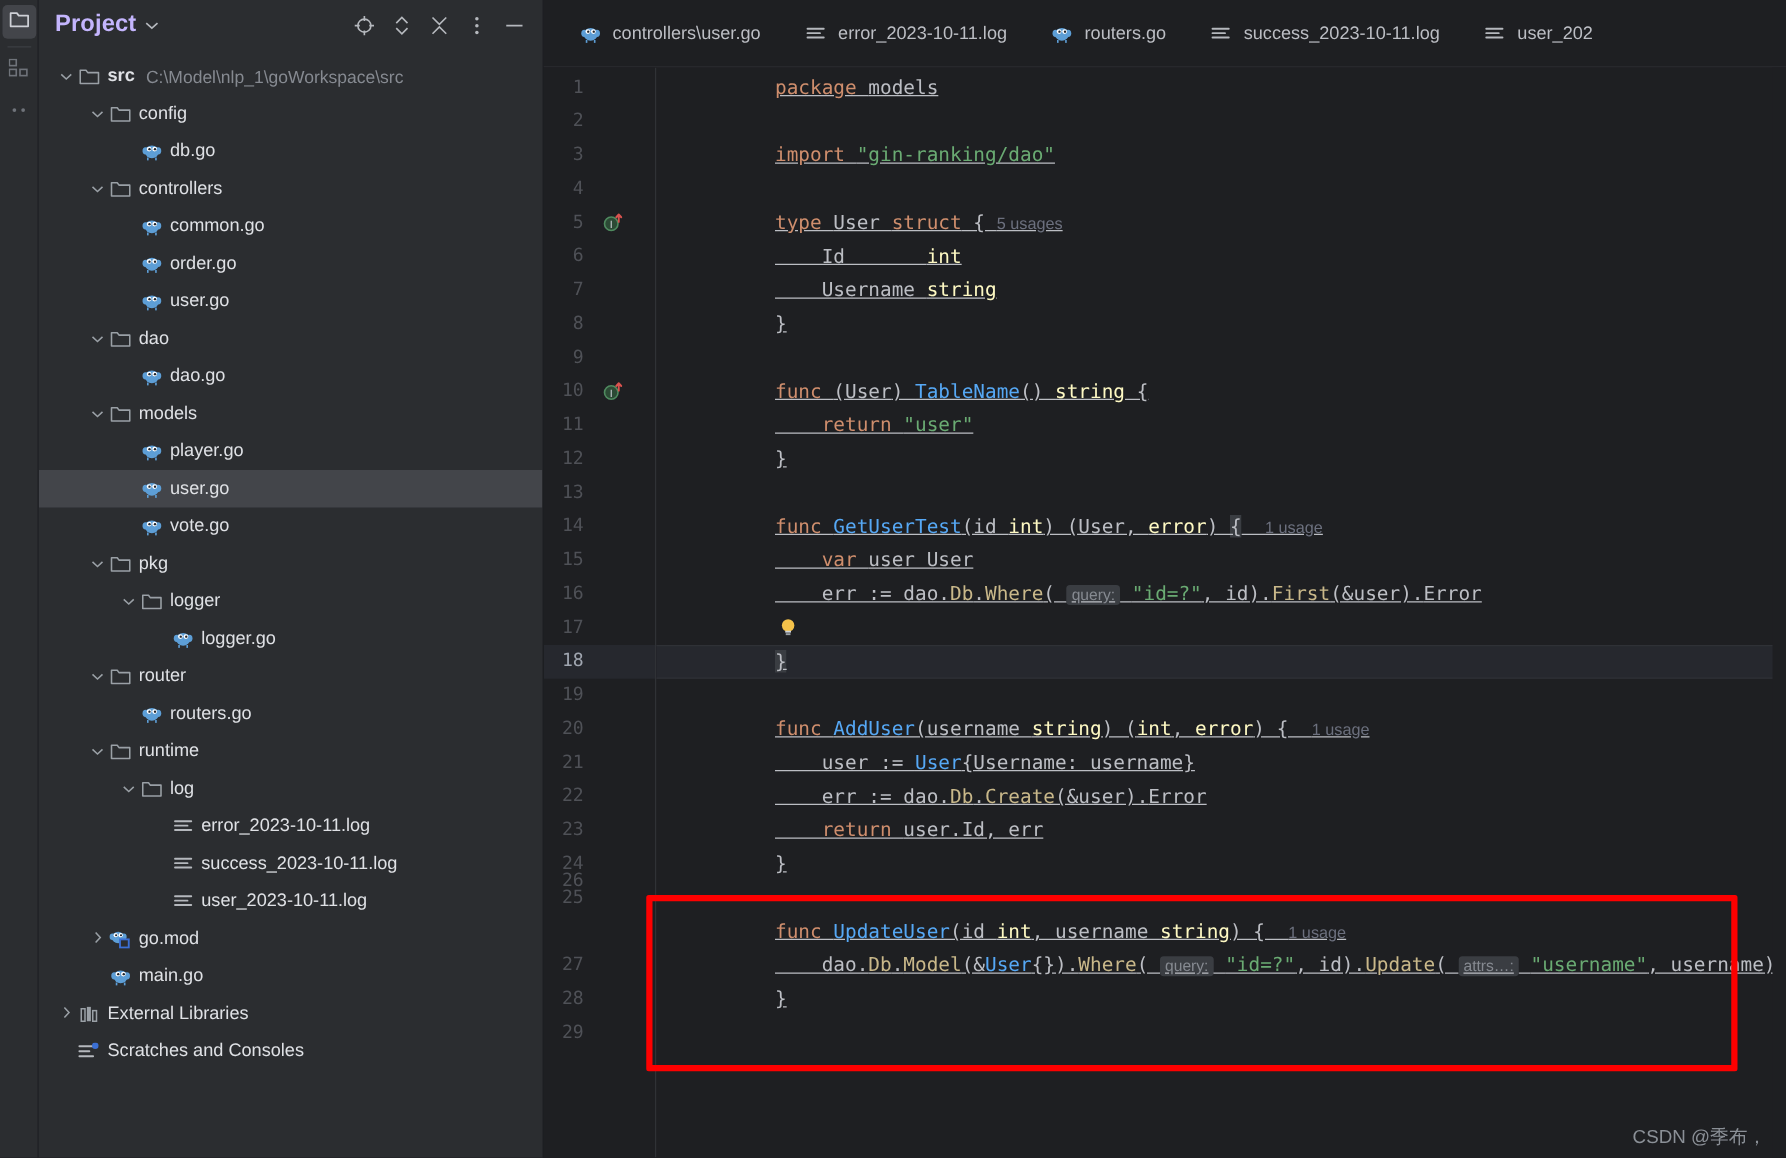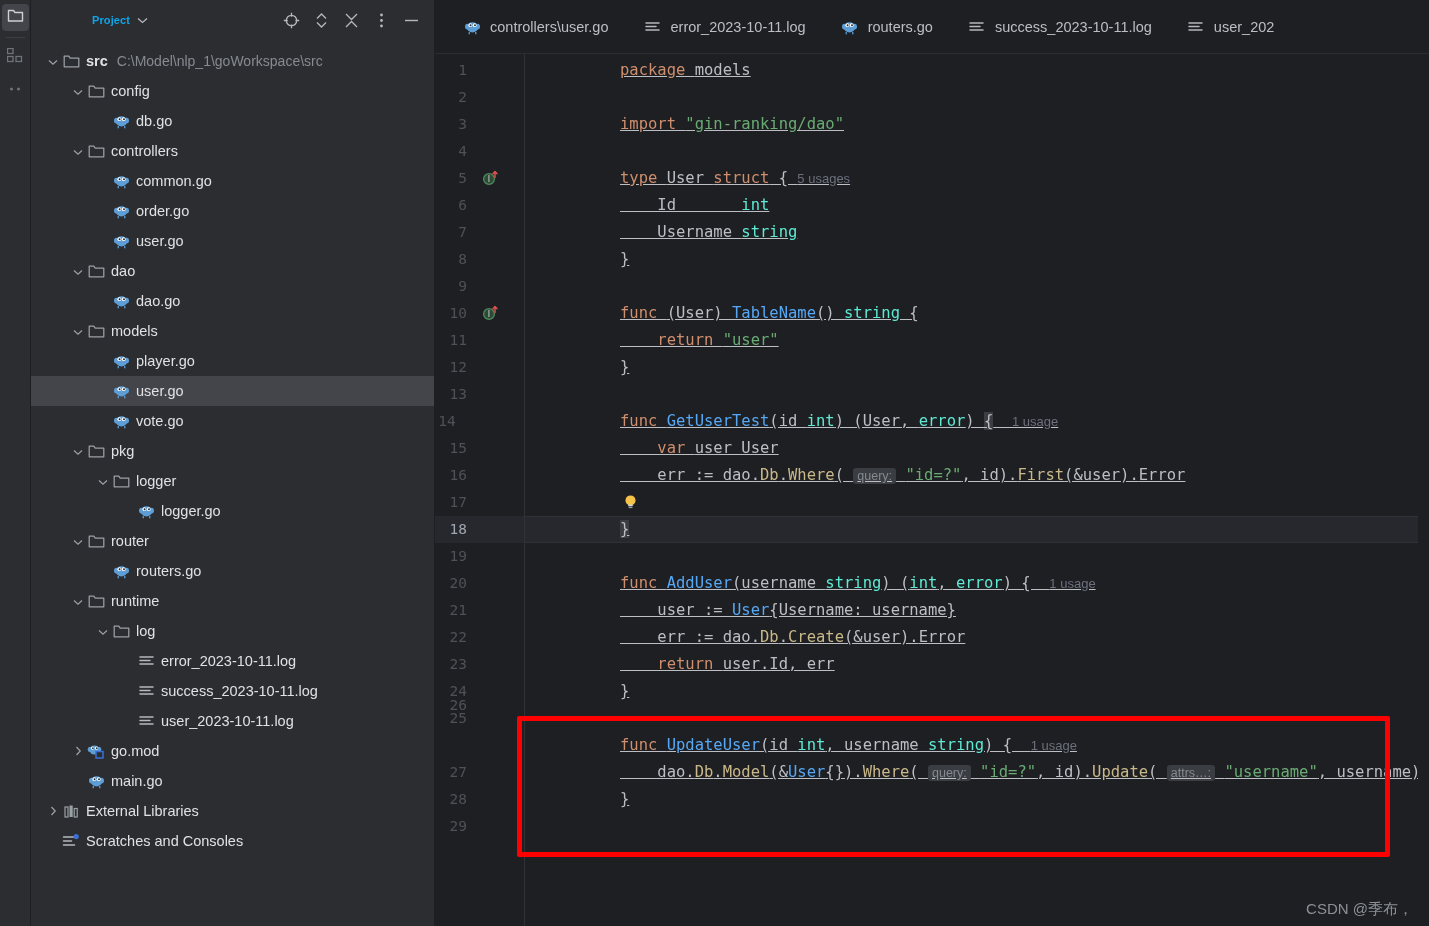--- a/index.html
+++ b/index.html
@@ -64,25 +64,24 @@
   }
   .project-header {
     height: 40px;
     flex: 0 0 40px;
     display: flex;
     align-items: center;
     padding: 0 10px 0 13px;
     box-sizing: border-box;
   }
   .project-title {
-    color: #0ea5e9;
-    font-size: 11px;
+    color: #c4b5fd;
+    font-size: 19px;
     font-weight: bold;
     letter-spacing: 0.1px;
-    margin-left: 48px;
   }
   .chev-small {
     margin-left: 7px;
     display: inline-flex;
     align-items: center;
   }
   .header-tools {
     margin-left: auto;
     display: flex;
     align-items: center;
@@ -249,21 +248,21 @@
     left: 0;
     right: 0;
     height: 27px;
     background: #26282e;
     box-sizing: border-box;
   }
 
   
   .kw   { color: #cf8e6d; }
   .fn   { color: #56a8f5; }
-  .typ  { color: #5eead4; margin-top: 28px; }
+  .typ  { color: #fef9c3; margin-top: 28px; }
   .str  { color: #6aab73; }
   .id   { color: #bcbec4; }
   .prop { color: #c9b88a; }
   .usg  { color: #6c707e; font-size: 13px; font-family: "Liberation Sans", sans-serif; }
   .hint {
     background: #3a3d42;
     color: #868a91;
     font-size: 12.5px;
     border-radius: 3px;
     padding: 1px 4px;
@@ -971,21 +970,21 @@
               <svg width="17" height="17" viewBox="0 0 17 17">
                 <circle cx="7" cy="9" r="5.4" fill="#2c4a35" stroke="#4f8a5f" stroke-width="1.3"></circle>
                 <text x="7" y="12.3" font-size="8" fill="#cfd4da" text-anchor="middle" font-family="DejaVu Sans, sans-serif">I</text>
                 <path d="M13 7.5V1.8M11 3.8L13 1.6L15 3.8" fill="none" stroke="#d9534f" stroke-width="1.5" stroke-linecap="round" stroke-linejoin="round"></path>
               </svg>
             </span>
           </div>
           <div class="ln" style="top: 273px;">11</div>
           <div class="ln" style="top: 300px;">12</div>
           <div class="ln" style="top: 327px;">13</div>
-          <div class="ln" style="top: 354px; text-align: center;">14</div>
+          <div class="ln" style="top: 354px;">14</div>
           <div class="ln" style="top: 381px;">15</div>
           <div class="ln" style="top: 408px;">16</div>
           <div class="ln" style="top: 435px;">17</div>
           <div class="ln cur" style="top: 462px;">18</div>
           <div class="ln" style="top: 489px;">19</div>
           <div class="ln" style="top: 516px;">20</div>
           <div class="ln" style="top: 543px;">21</div>
           <div class="ln" style="top: 570px;">22</div>
           <div class="ln" style="top: 597px;">23</div>
           <div class="ln" style="top: 624px;">24</div>

